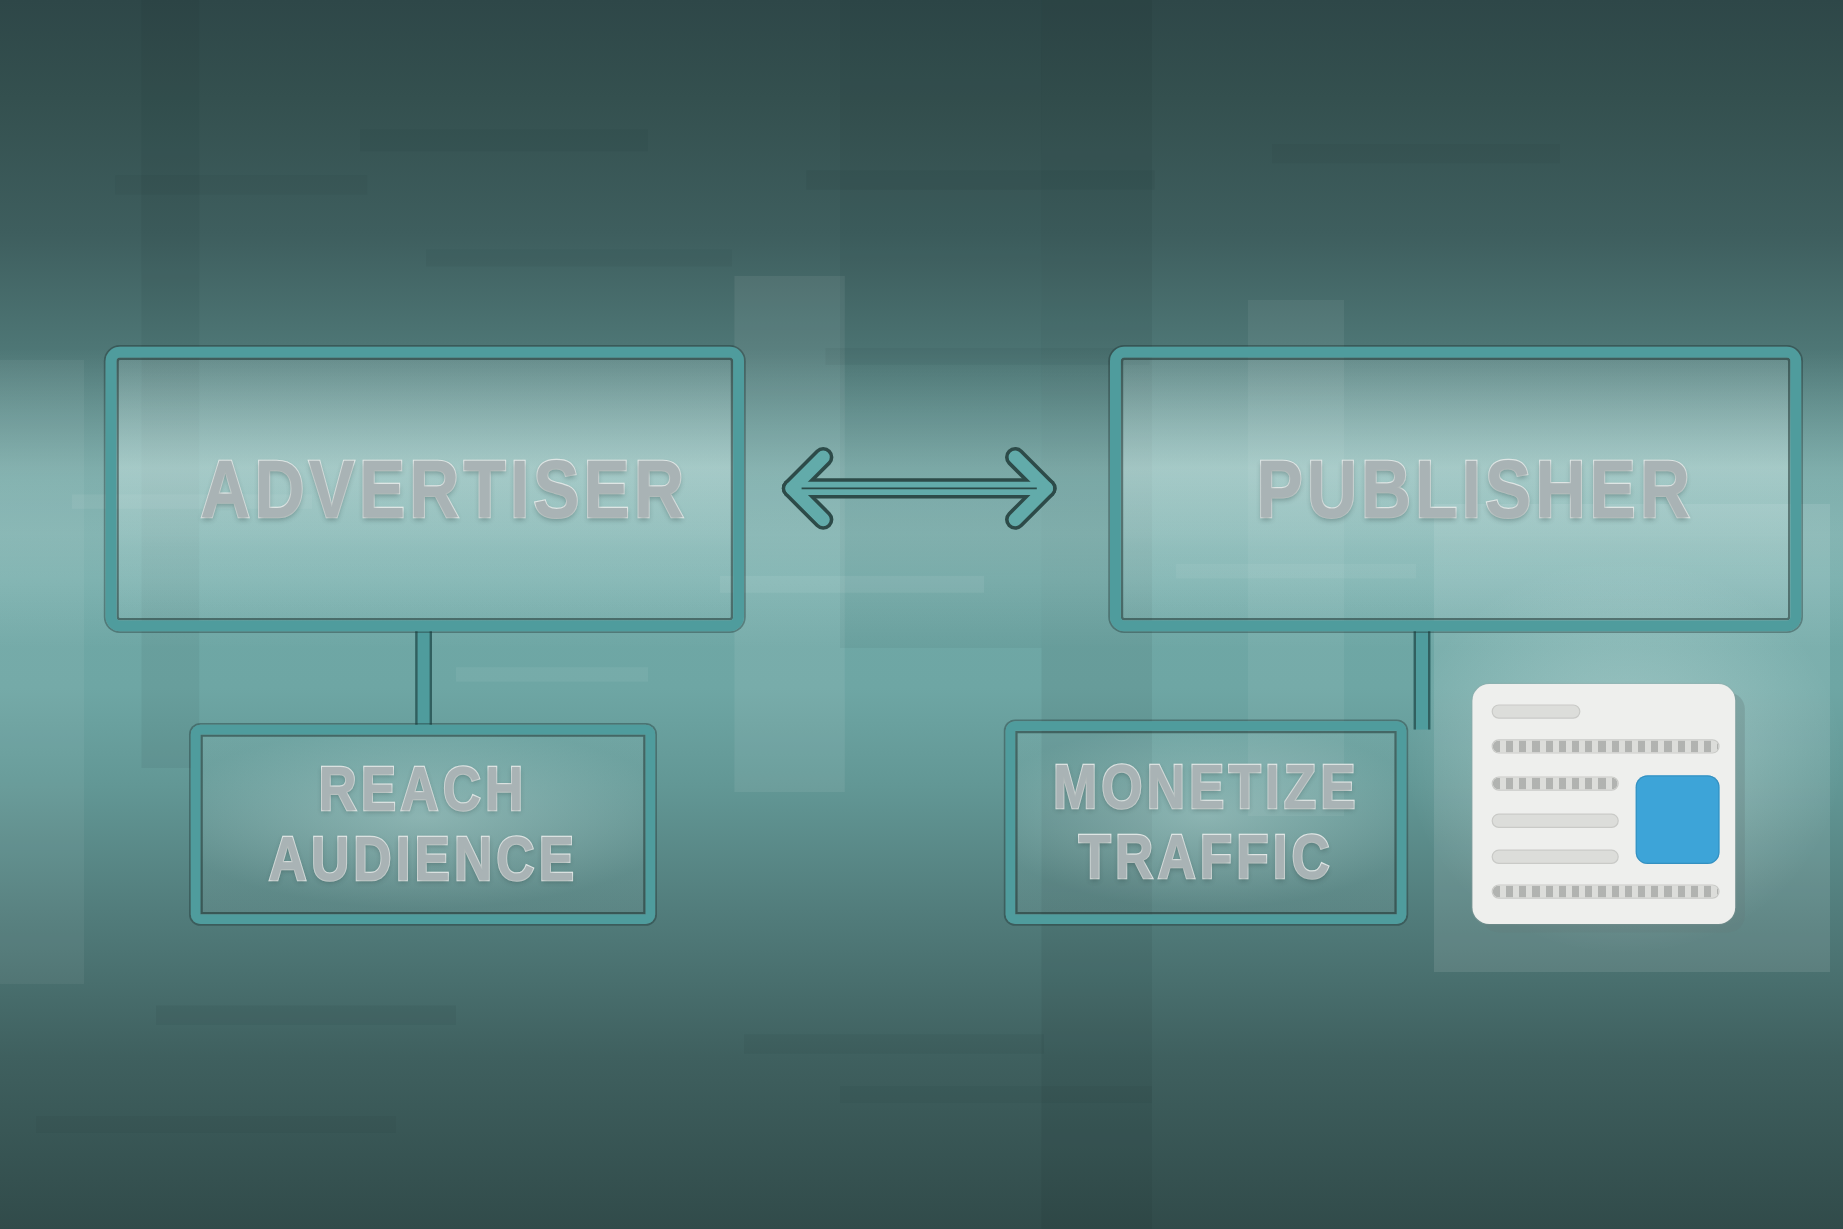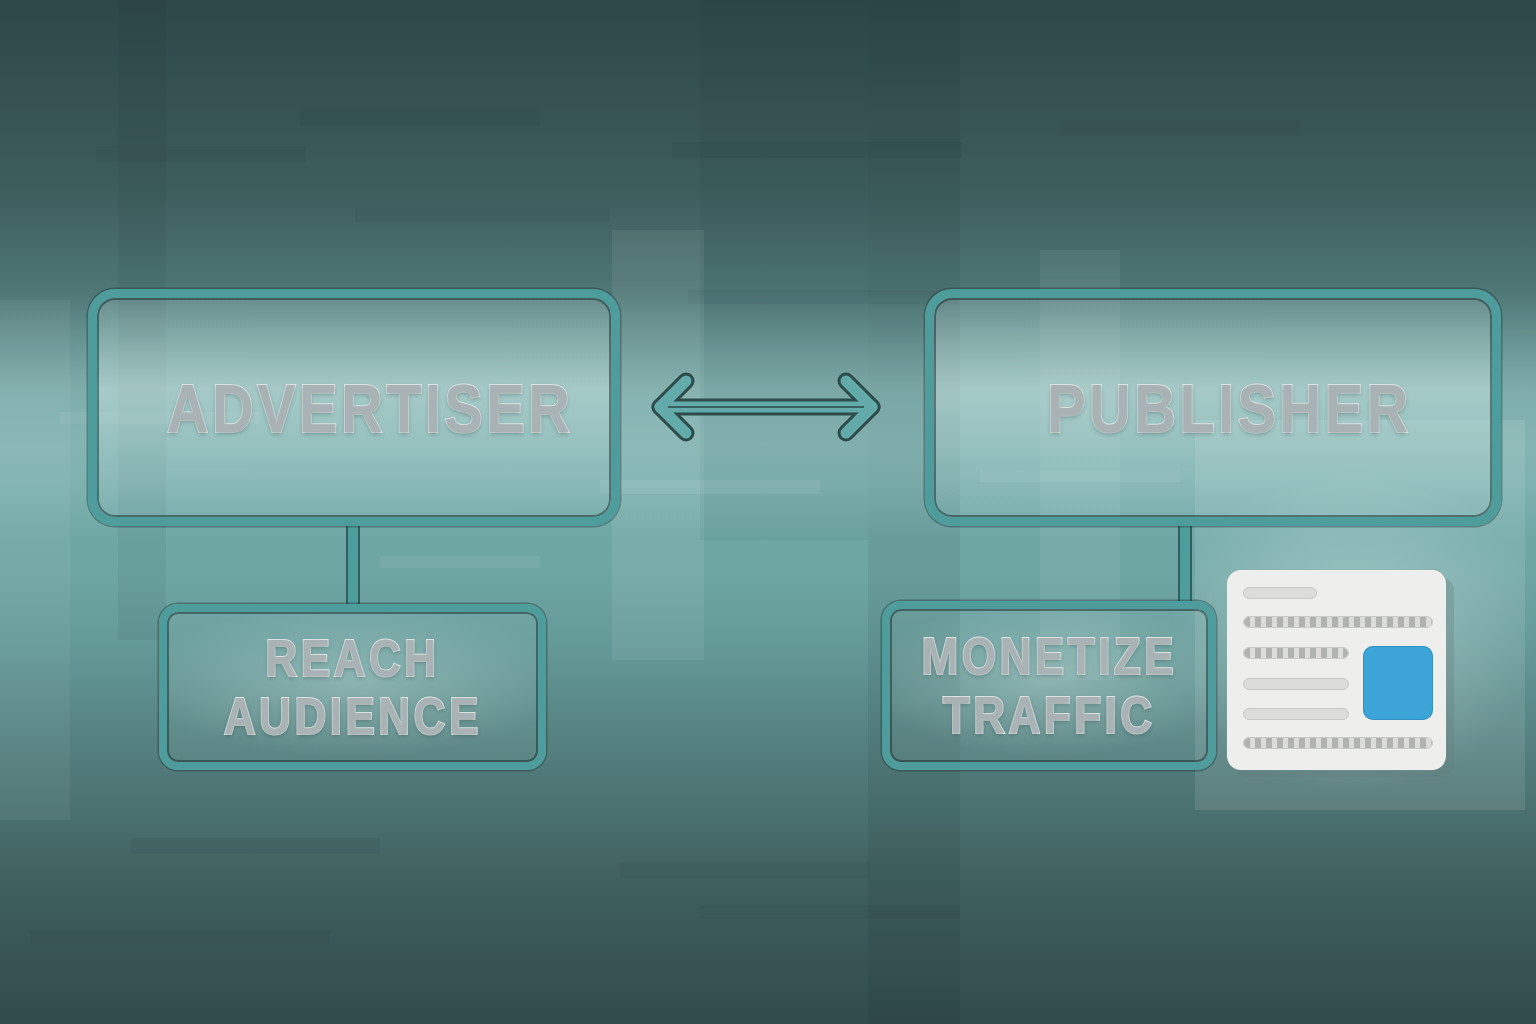--- a/index.html
+++ b/index.html
@@ -15,28 +15,28 @@
   
   .band,.streak{pointer-events:none;}
   
   .node{
     box-sizing:border-box;
     border:9px solid #4f9c9d;
     box-shadow: inset 0 0 0 2px rgba(26,46,44,.52), 0 0 0 1.5px rgba(26,46,44,.38);
     display:flex;align-items:center;justify-content:center;
   }
   .node-large{
-    border-radius:27px;
+    border-radius:12px;
     background:linear-gradient(180deg,
       rgba(213,238,236,.16) 0%, rgba(228,248,245,.38) 42%,
       rgba(203,231,229,.20) 72%, rgba(182,212,210,.10) 100%);
     padding-left:32px;
   }
   .node-small{
-    border-radius:19px;border-width:8px;
+    border-radius:8px;border-width:8px;
     background:radial-gradient(ellipse 75% 65% at 50% 46%,
       rgba(228,248,245,.34), rgba(212,238,235,.08) 78%);
     flex-direction:column;
   }
   .stem{
     box-sizing:border-box;background:#4f9c9d;
     border-left:2px solid rgba(26,46,44,.55);
     border-right:2px solid rgba(26,46,44,.55);
   }
   .outline-label{
@@ -122,21 +122,21 @@
       <path d="M14 36 L226 36"></path>
     </g>
     <path d="M22 36 L218 36" fill="none" stroke="rgba(29,50,48,.8)" stroke-width="1.6"></path>
   </svg>
 
   <div class="abs node node-small" style="left:159px;top:604px;width:387px;height:166px;">
     <span class="outline-label label-md">REACH</span>
     <span class="outline-label label-md">AUDIENCE</span>
   </div>
 
-  <div class="abs node node-small" style="left:838px;top:601px;width:334px;height:169px;margin-left:44px;">
+  <div class="abs node node-small" style="left:838px;top:601px;width:334px;height:169px;">
     <span class="outline-label label-md">MONETIZE</span>
     <span class="outline-label label-md">TRAFFIC</span>
   </div>
 
   <div class="abs card" style="left:1227px;top:570px;width:219px;height:200px;">
     <div class="bar" style="left:16px;top:17px;width:74px;"></div>
     <div class="bar texty" style="left:16px;top:46px;width:190px;"></div>
     <div class="bar texty" style="left:16px;top:77px;width:106px;"></div>
     <div class="bar" style="left:16px;top:108px;width:106px;"></div>
     <div class="bar" style="left:16px;top:138px;width:106px;"></div>

